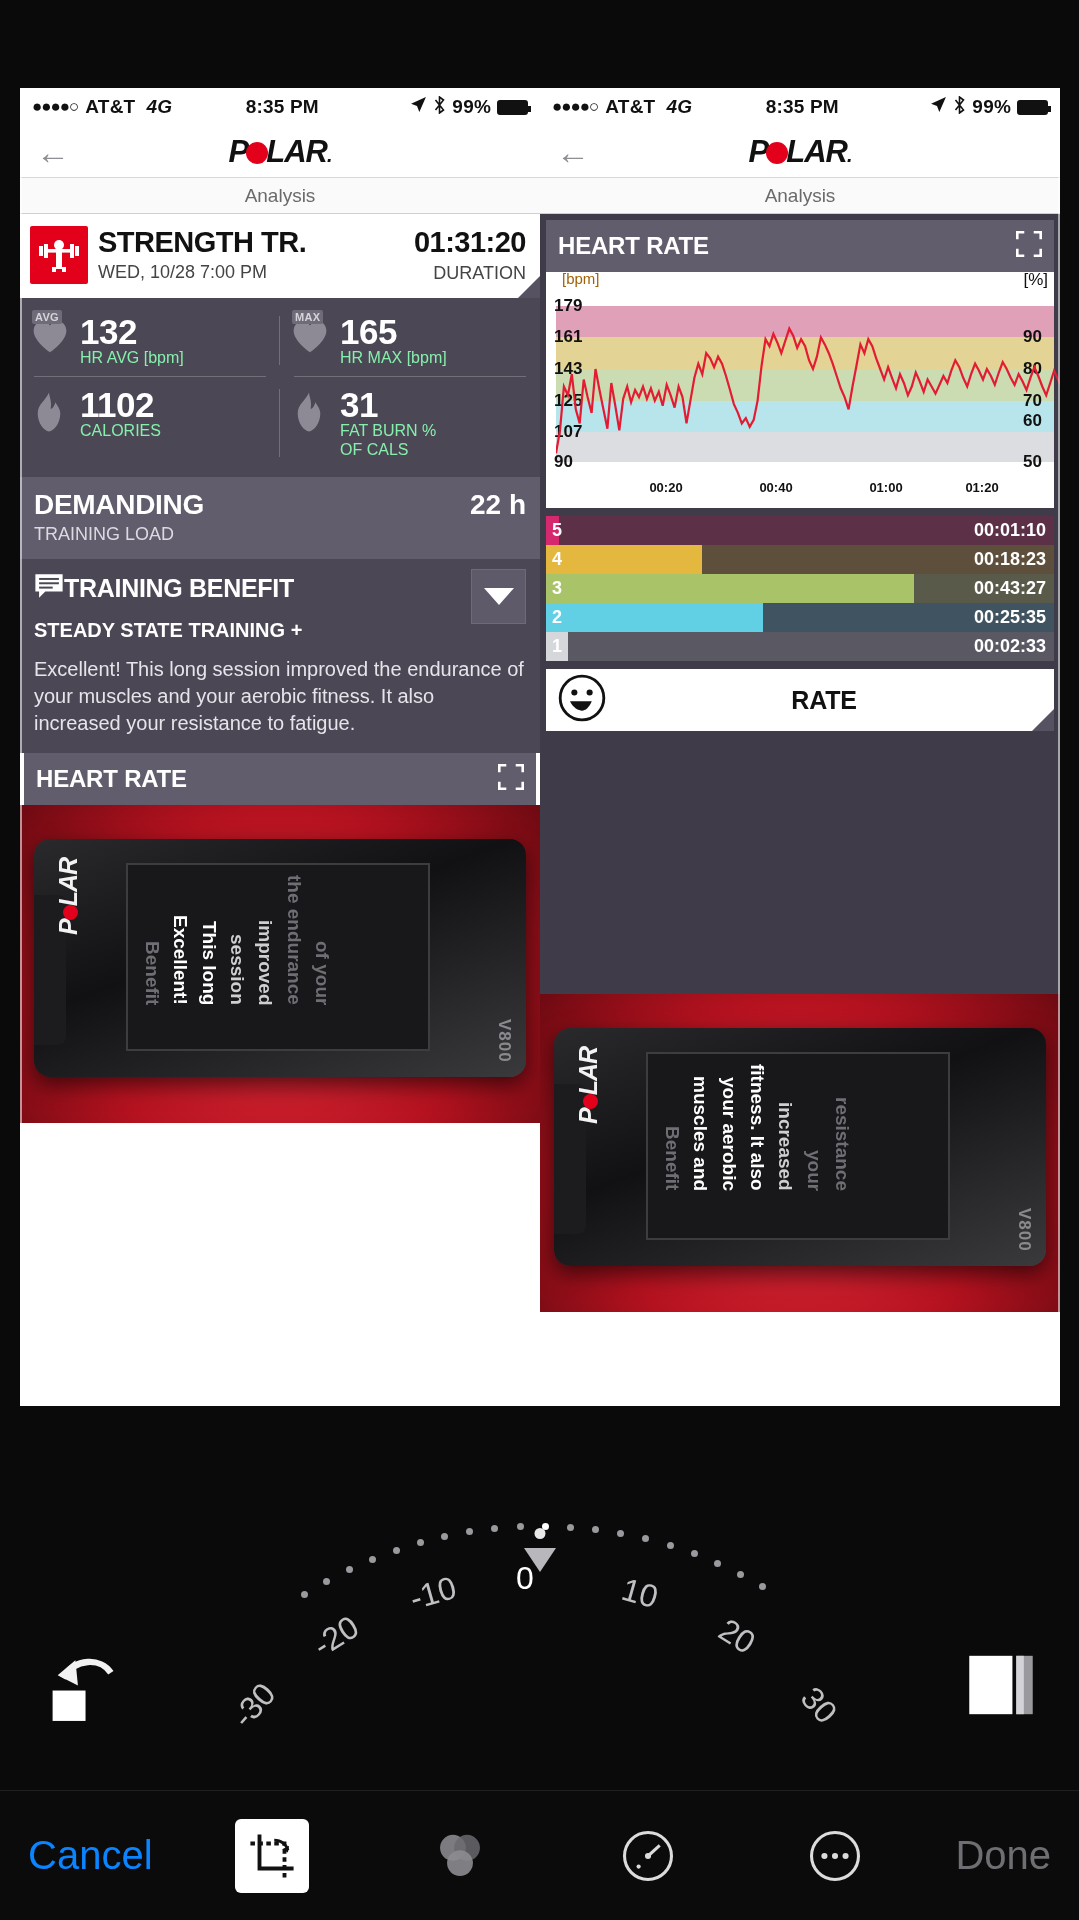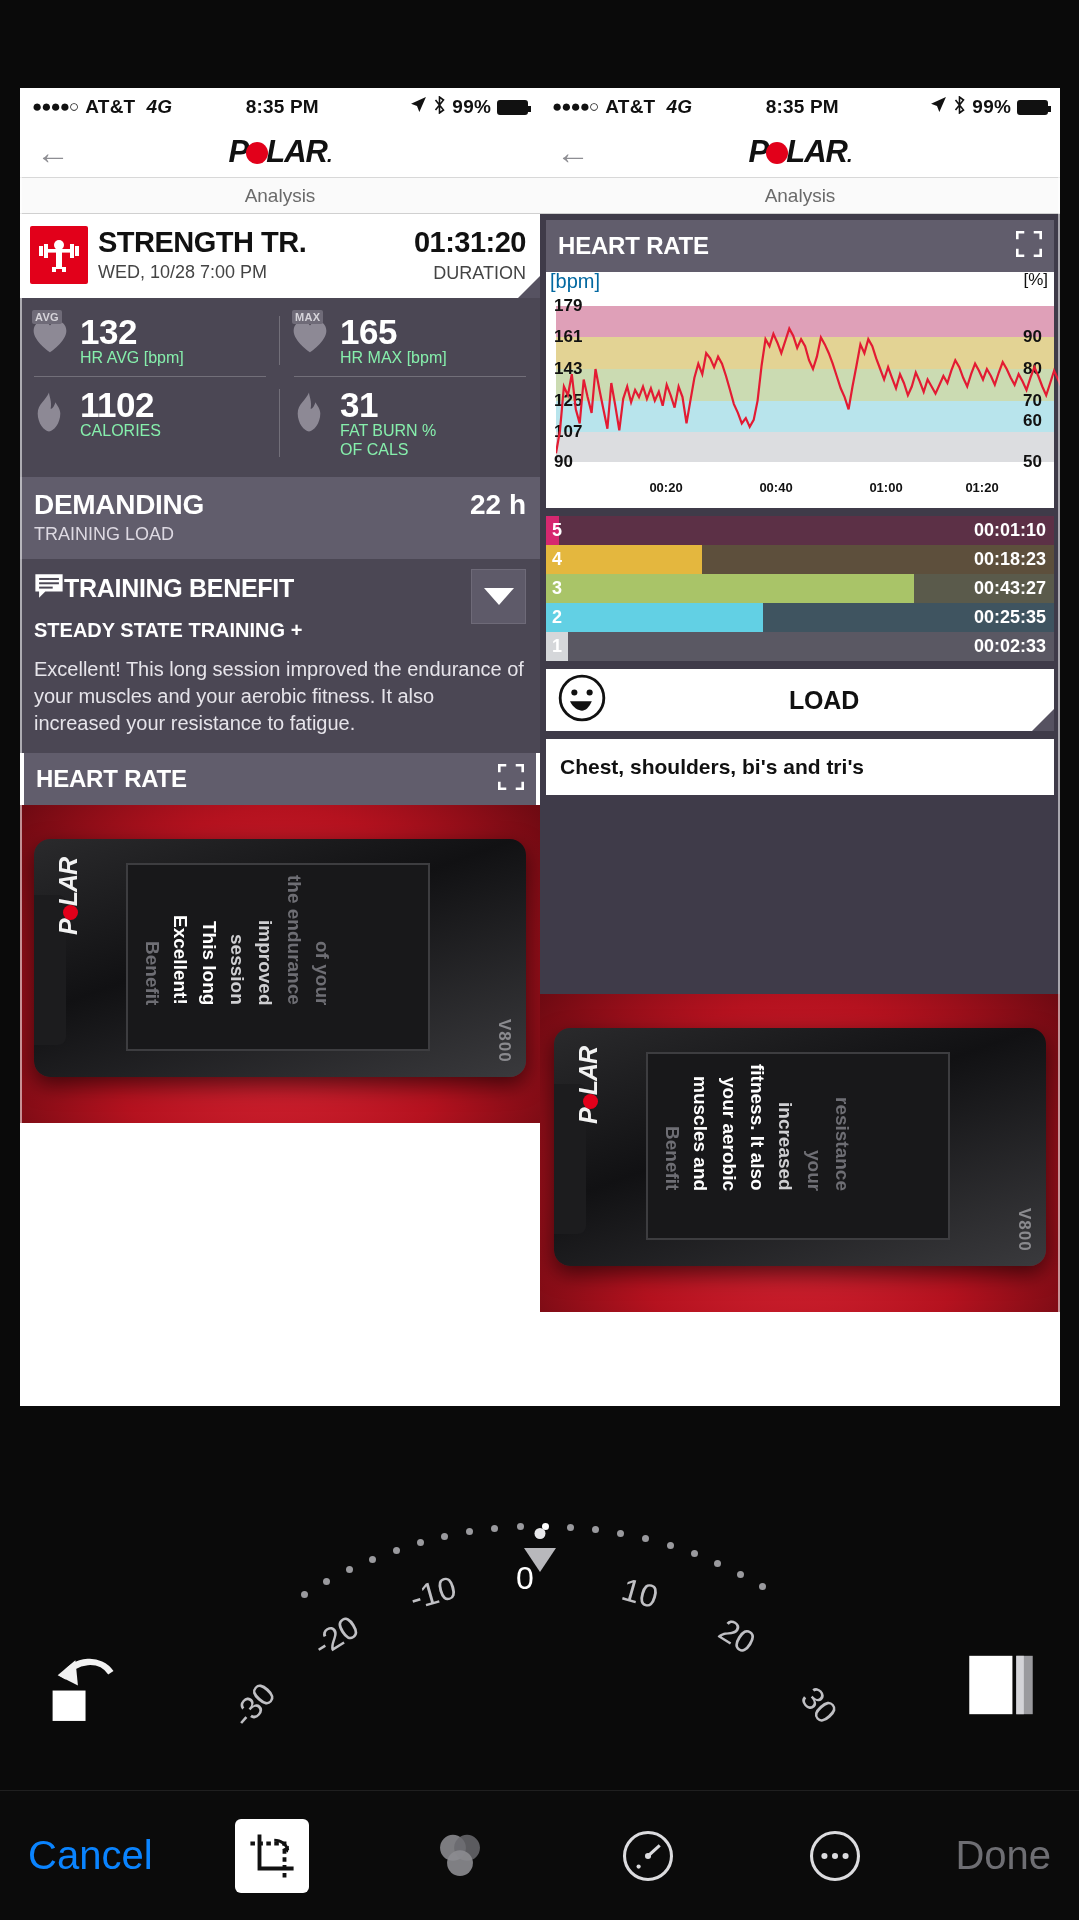--- a/index.html
+++ b/index.html
@@ -144,21 +144,21 @@
   .r-body { background: #3f3b49; padding: 6px 6px 0 6px; height: 780px; }
   .card { background: #fff; margin-bottom: 8px; }
   .card-head {
     background: #615d6c; padding: 11px 12px; display: flex; align-items: center; justify-content: space-between;
   }
   .chart-area { position: relative; background: #fff; height: 236px; }
   .zones { position: absolute; left: 10px; right: 0; top: 18px; height: 172px; }
   .zband { position: absolute; left: 0; right: 0; }
   .axis-l { position: absolute; left: 8px; font-size: 17px; font-weight: bold; color: #111; }
   .axis-r { position: absolute; right: 12px; font-size: 17px; font-weight: bold; color: #111; }
-  .bpm-unit { position: absolute; left: 4px; top: -2px; font-size: 20px; color: #0369a1; }
+  .bpm-unit { position: absolute; left: 16px; top: -2px; font-size: 15px; color: #a16207; }
   .pct-unit { position: absolute; right: 6px; top: -2px; font-size: 17px; color: #111; }
   .xaxis { position: absolute; left: 0; right: 0; bottom: 4px; height: 24px; }
   .xtick { position: absolute; font-size: 13px; font-weight: bold; color: #111; transform: translateX(-50%); }
 
   .zonelist { background: #3a3744; }
   .zrow { position: relative; height: 29px; display: flex; align-items: center; }
   .zbar { position: absolute; left: 0; top: 0; bottom: 0; }
   .znum { position: relative; z-index: 2; font-size: 18px; font-weight: bold; color: #fff; padding-left: 6px; }
   .zdur { position: absolute; right: 8px; z-index: 2; font-size: 18px; font-weight: bold; color: #fff; }
 
@@ -519,25 +519,24 @@
 
             <div class="feel-card">
               <span>
                 <svg width="48" height="48" viewBox="0 0 44 44">
                   <circle cx="22" cy="22" r="20" stroke="#111" stroke-width="2.6" fill="#fff"></circle>
                   <circle cx="15" cy="17" r="2.8" fill="#111"></circle>
                   <circle cx="29" cy="17" r="2.8" fill="#111"></circle>
                   <path d="M11 25c2.6 6 8 8.6 11 8.6S28.4 31 31 25z" fill="#111"></path>
                 </svg>
               </span>
-              <span class="feel-text">LOAD</span>
+              <span class="feel-text">RATE</span>
               <span class="corner-fold"></span>
             </div>
 
-            <div class="note-card">Chest, shoulders, bi's and tri's</div>
           </div>
 
           <div class="watch-photo">
             <div class="wp-bg"></div>
             <div class="wp-watch">
               <div class="wp-band-l"></div>
               <div class="wp-polar">P<span class="dotred"></span>LAR</div>
               <div class="wp-v800">V800</div>
               <div class="wp-screen">
                 <div class="wp-lines">

